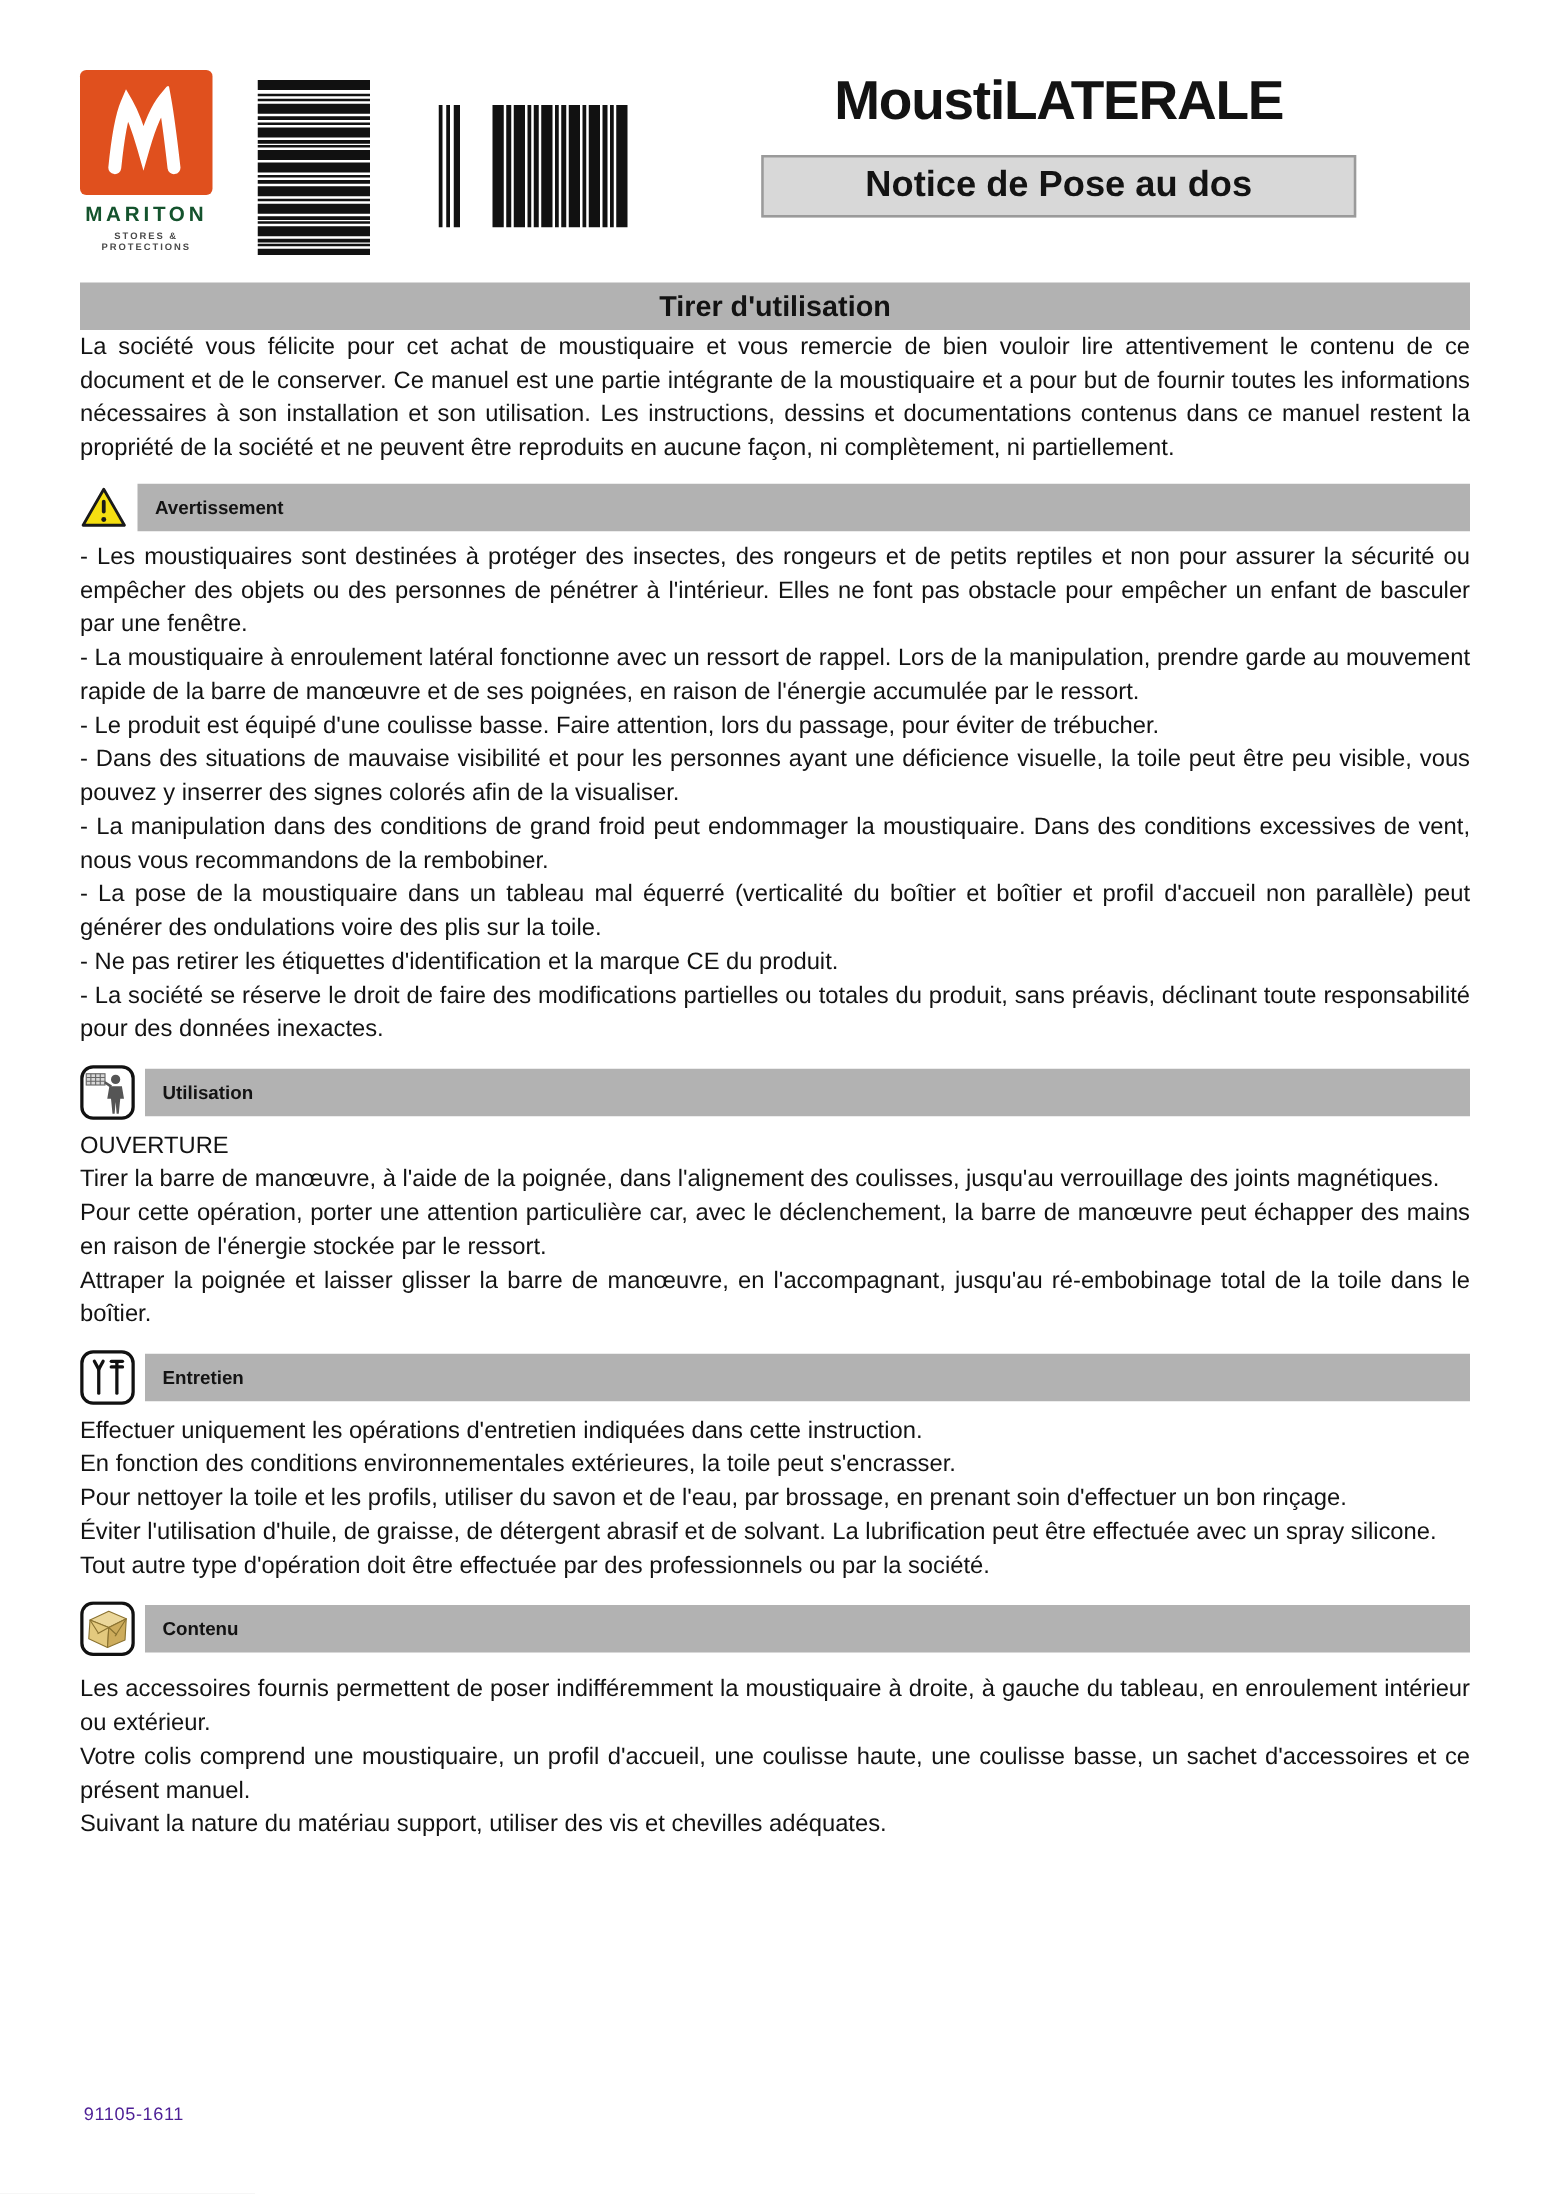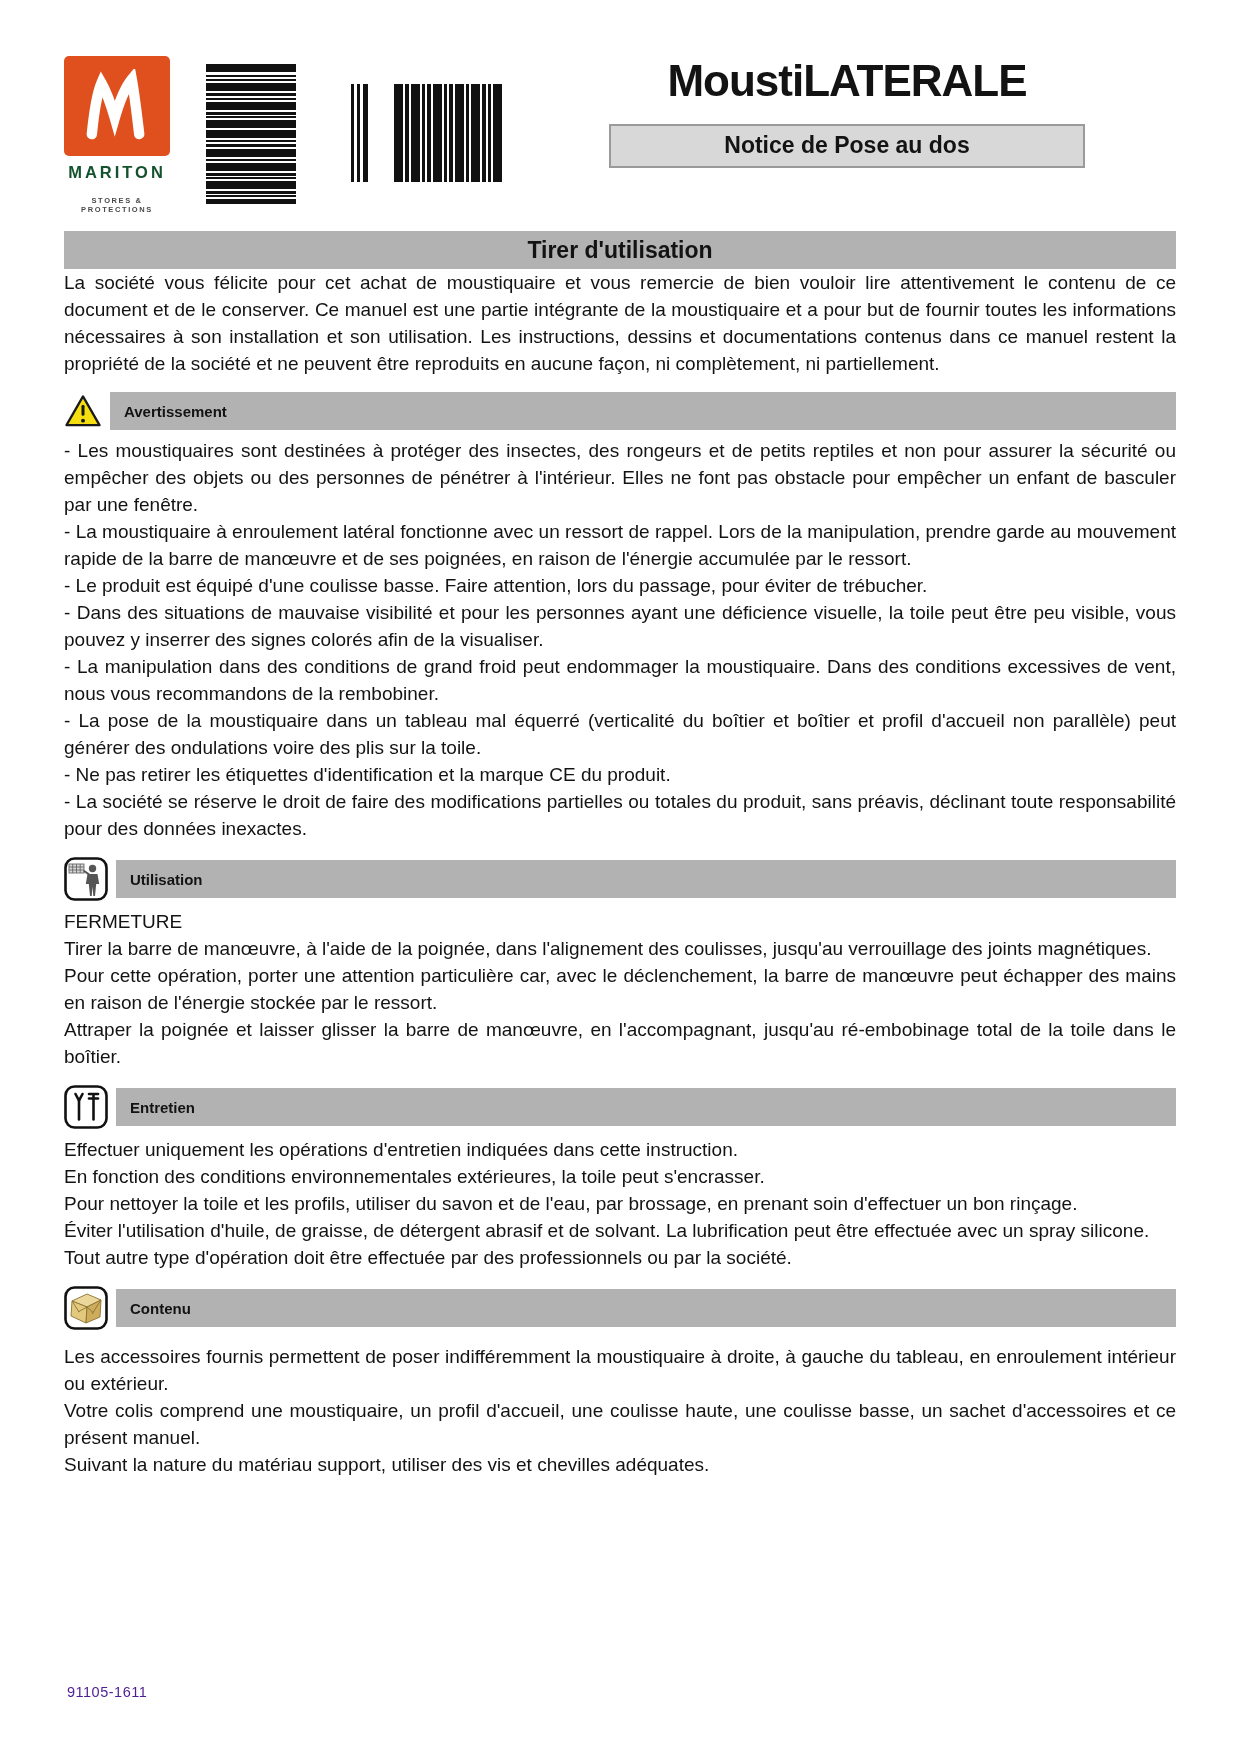--- a/index.html
+++ b/index.html
@@ -18,33 +18,33 @@
   
   .header { display:flex; align-items:flex-start; }
   .brand { width:112px; flex:0 0 auto; }
   .brand-logo {
     width:106px; height:100px;
     background:var(--brand_orange,#E0501E);
     border-radius:5px;
     display:flex; align-items:center; justify-content:center;
   }
   .brand-name { width:106px; text-align:center; font-weight:bold; font-size:16.5px; letter-spacing:3px; color:#14532d; margin-top:7px; }
-  .brand-tagline { width:106px; text-align:center; font-weight:bold; font-size:7.5px; letter-spacing:1.6px; color:#4a4a4a; margin-top:14px; }
+  .brand-tagline { width:106px; text-align:center; font-weight:bold; font-size:7.5px; letter-spacing:1.6px; color:#4a4a4a; margin-top:2px; }
 
   .barcode-h { margin-left:30px; margin-top:8px; flex:0 0 auto; }
   .barcode-v { margin-left:50px; margin-top:28px; flex:0 0 auto; }
 
   .header-right { flex:1; display:flex; flex-direction:column; align-items:center; margin-left:14px;justify-content:flex-end; }
   .doc-title { font-size:44px; font-weight:bold; letter-spacing:-1px; line-height:1.05; margin-top:2px; white-space:nowrap; }
   .notice-box {
     margin-top:20px;
     width:472px;
     background:var(--notice_bg,#D8D8D8);
     border:2px solid #9a9a9a;
-    text-align:center; font-weight:bold; font-size:23px;
+    text-align:center; font-weight:bold; font-size:29px;
     padding:6px 0 7px 0;
   }
 
   
   .band {
     background:var(--band_gray,#B2B2B2);
     height:38px; margin-top:17px;
     display:flex; align-items:center; justify-content:center;
     font-weight:bold; font-size:23px;
   }
@@ -175,21 +175,21 @@
         <g fill="#555555">
           <circle cx="28.5" cy="11.5" r="3.7"></circle>
           <path d="M23.5 17 L33.5 17 L35.2 27 L32.2 27 L31 39 L29.3 39 L28.5 29.5 L27.7 39 L26 39 L24.8 27 L21.8 27 Z"></path>
           <path d="M24.4 18.2 L19.2 14.6 L20.3 12.9 L25.6 16.4 Z"></path>
         </g>
       </svg>
     </span>
     <div class="section-bar">Utilisation</div>
   </div>
   <div class="section-content">
-    <p class="body">FERMETURE</p>
+    <p class="body">OUVERTURE</p>
     <p class="body">Tirer la barre de manœuvre, à l'aide de la poignée, dans l'alignement des coulisses, jusqu'au verrouillage des joints magnétiques.</p>
     <p class="body">Pour cette opération, porter une attention particulière car, avec le déclenchement, la barre de manœuvre  peut échapper des mains en raison de l'énergie stockée par le ressort.</p>
     <p class="body">Attraper la poignée et laisser glisser la barre de manœuvre, en l'accompagnant, jusqu'au ré-embobinage total de la toile dans le boîtier.</p>
   </div>
 
   <div class="section-header">
     <span class="icon-box">
       <svg width="44" height="44" viewBox="0 0 44 44">
         <rect x="1.5" y="1.5" width="41" height="41" rx="9" fill="#ffffff" stroke="#111111" stroke-width="2.6"></rect>
         <g stroke="#111111" stroke-width="2.6" stroke-linecap="round" fill="none">

